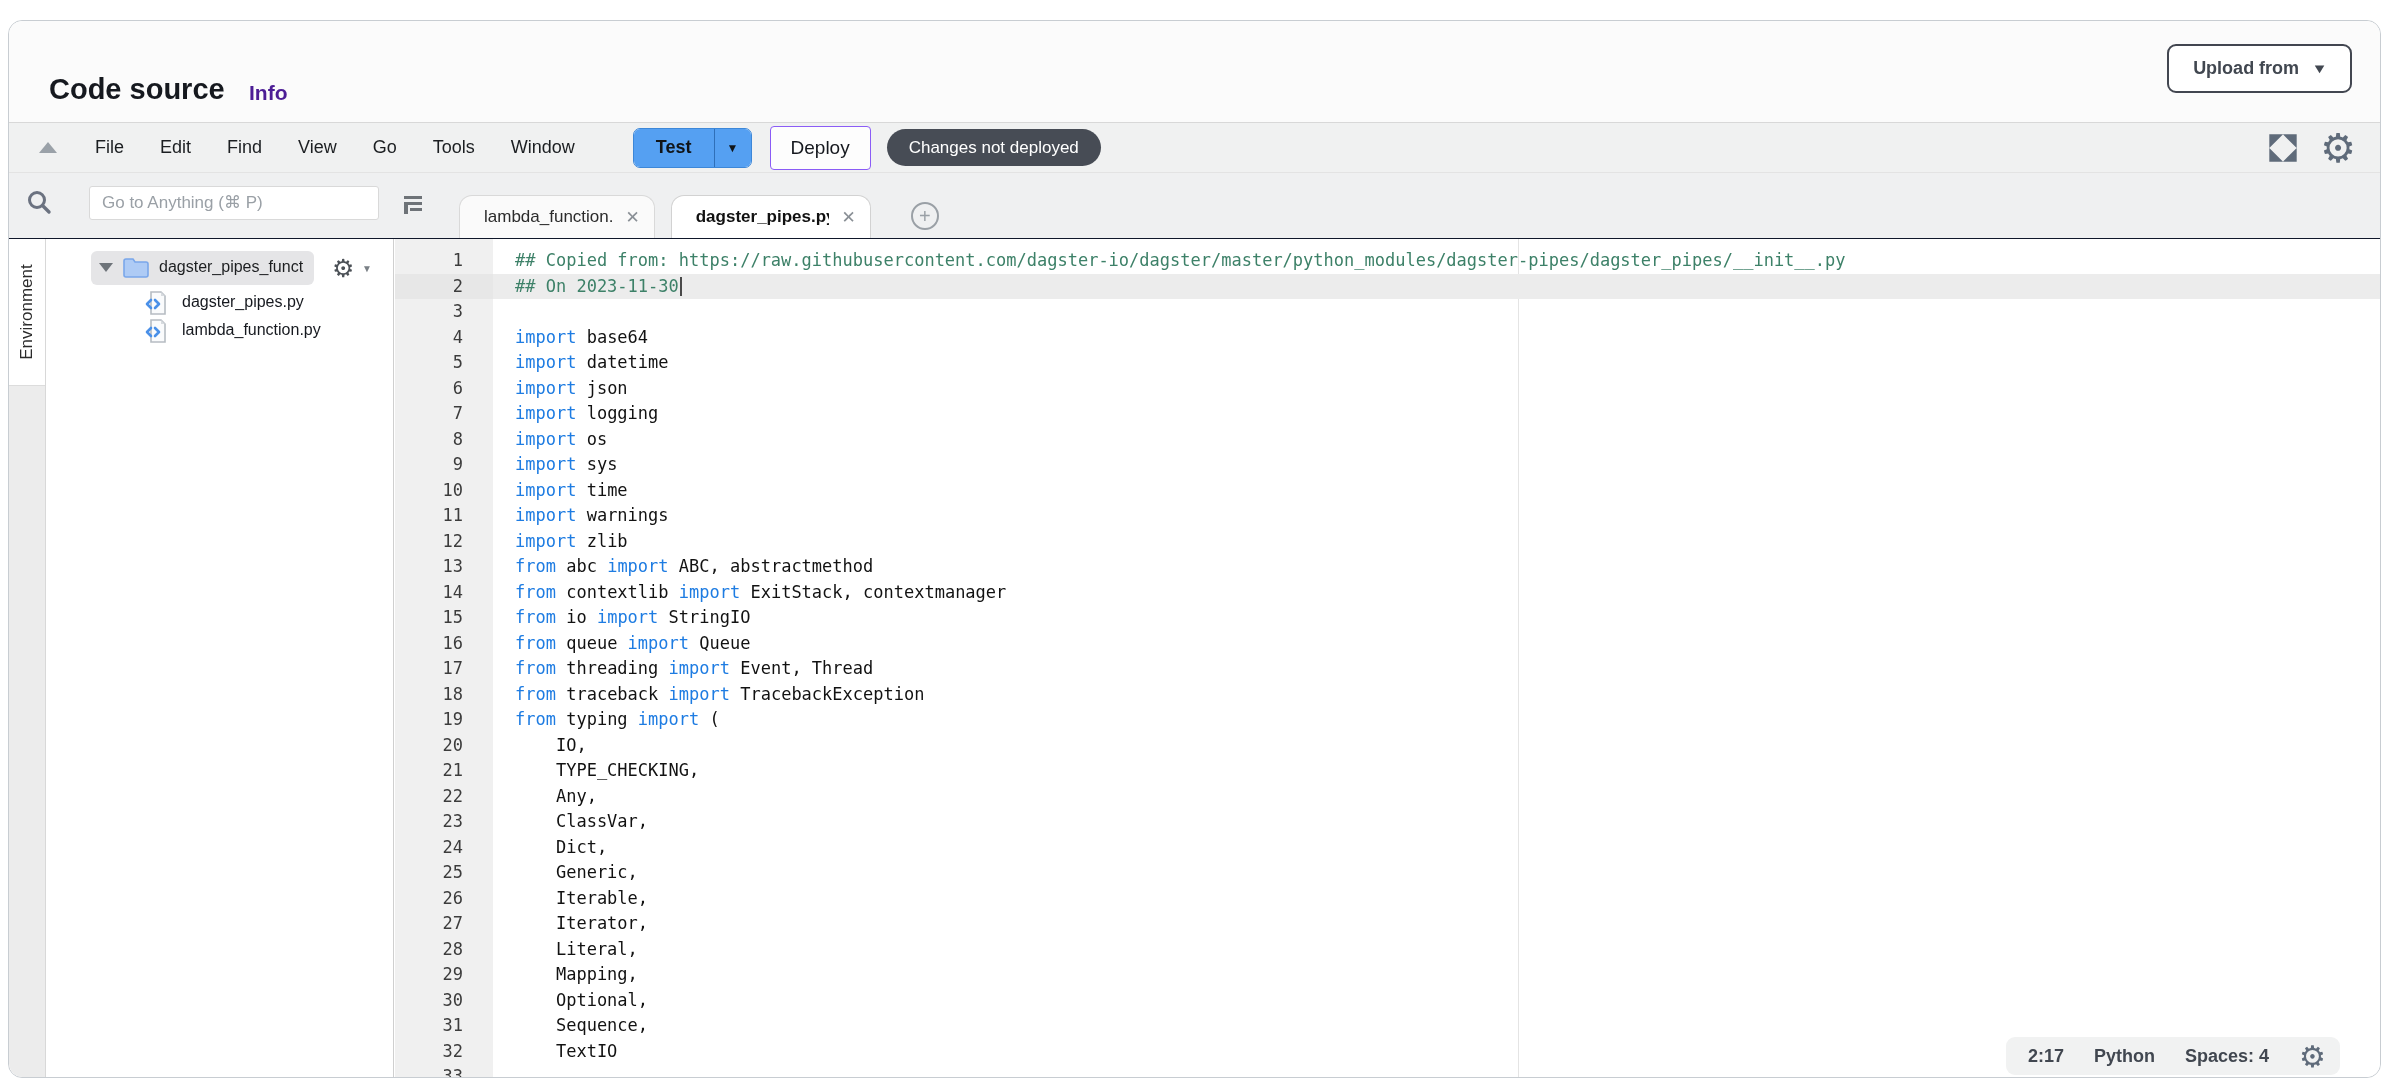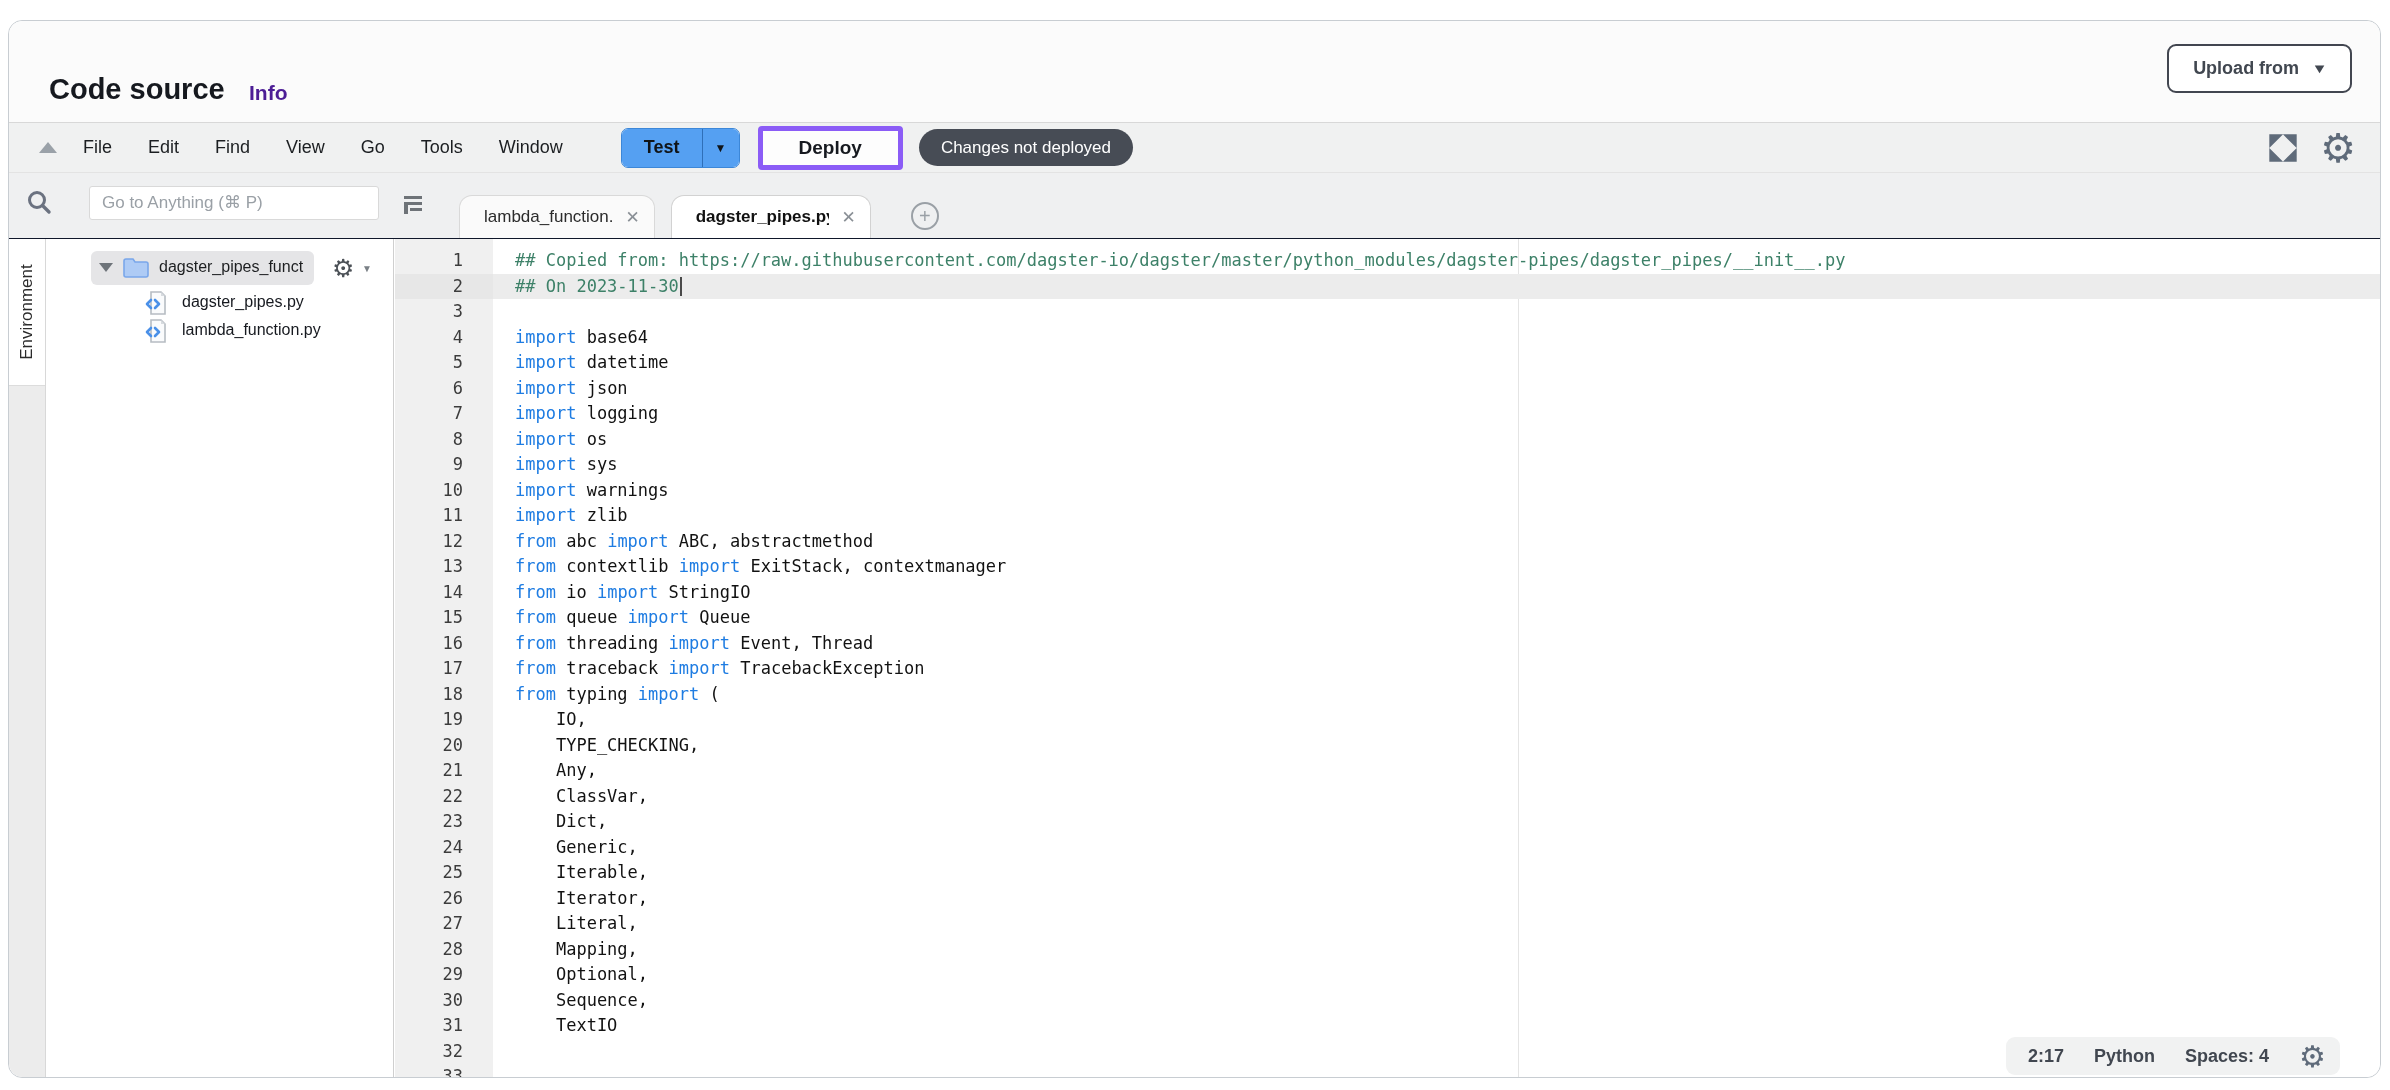--- a/index.html
+++ b/index.html
@@ -21,31 +21,31 @@
   }
   .btn-upload .dd { font-size:13px; transform:scaleX(1.25); }
 
   
   .menubar {
     position:absolute; left:0; top:101px; width:100%; height:51px;
     background:#f0f1f1; border-top:1px solid #d8d8d8; border-bottom:1px solid #e3e3e3;
     display:flex; align-items:center;
   }
   .collapse-tri { width:0; height:0; margin-left:30px; border-left:9px solid transparent; border-right:9px solid transparent; border-bottom:11px solid #9aa1a8; cursor:pointer; }
-  .menu-items { display:flex; margin-left:26px; gap:36px; }
+  .menu-items { display:flex; margin-left:38px; gap:36px; }
   .menu-item { font-size:18px; color:#1b1e21; cursor:pointer; }
   .btn-test {
     margin-left:58px; height:40px; display:flex; align-items:stretch;
     border:1px solid #3c87d8; border-radius:7px; overflow:hidden; cursor:pointer;
   }
   .btn-test .t-main { background:#55a0f2; padding:0 22px; display:flex; align-items:center; font-size:18px; font-weight:bold; color:#101418; }
   .btn-test .t-arrow { background:#55a0f2; border-left:1px solid #2f6fb8; width:37px; display:flex; align-items:center; justify-content:center; font-size:12px; color:#101418; }
   .btn-deploy {
-    margin-left:18px; height:44px; padding:0 36px; background:#fdfdfd;
-    border:5px solid #8b5cf6; border-radius:4px; font-size:19px; font-weight:bold; color:#16191f;
+    margin-left:18px; height:44px; padding:0 20px; background:#fdfdfd;
+    border:1px solid #8b5cf6; border-radius:4px; font-size:19px; font-weight:normal; color:#16191f;
     display:flex; align-items:center; cursor:pointer;
   }
   .badge {
     margin-left:16px; height:37px; padding:0 22px; background:#474c55; border-radius:19px;
     color:#ffffff; font-size:17px; display:flex; align-items:center;
   }
   .menubar-right { position:absolute; right:24px; top:0; height:100%; display:flex; align-items:center; gap:22px; }
   .icon-expand { width:30px; height:30px; cursor:pointer; }
   .icon-gear-big { font-size:40px; color:#5f6b7a; line-height:1; cursor:pointer; font-family:"DejaVu Sans", sans-serif; }
 
@@ -272,20 +272,21 @@
       <div class="code-pad"></div>
           <div class="cl"><span class="seg-com">## Copied from: https://raw.githubusercontent.com/dagster-io/dagster/master/python_modules/dagster-pipes/dagster_pipes/__init__.py</span></div>
           <div class="cl active"><span class="seg-com">## On 2023-11-30</span><span class="caret-bar"></span></div>
           <div class="cl"></div>
           <div class="cl"><span class="seg-kw">import</span><span class="seg-txt"> base64</span></div>
           <div class="cl"><span class="seg-kw">import</span><span class="seg-txt"> datetime</span></div>
           <div class="cl"><span class="seg-kw">import</span><span class="seg-txt"> json</span></div>
           <div class="cl"><span class="seg-kw">import</span><span class="seg-txt"> logging</span></div>
           <div class="cl"><span class="seg-kw">import</span><span class="seg-txt"> os</span></div>
           <div class="cl"><span class="seg-kw">import</span><span class="seg-txt"> sys</span></div>
+          <div class="cl"><span class="seg-kw">import</span><span class="seg-txt"> time</span></div>
           <div class="cl"><span class="seg-kw">import</span><span class="seg-txt"> warnings</span></div>
           <div class="cl"><span class="seg-kw">import</span><span class="seg-txt"> zlib</span></div>
           <div class="cl"><span class="seg-kw">from</span><span class="seg-txt"> abc </span><span class="seg-kw">import</span><span class="seg-txt"> ABC, abstractmethod</span></div>
           <div class="cl"><span class="seg-kw">from</span><span class="seg-txt"> contextlib </span><span class="seg-kw">import</span><span class="seg-txt"> ExitStack, contextmanager</span></div>
           <div class="cl"><span class="seg-kw">from</span><span class="seg-txt"> io </span><span class="seg-kw">import</span><span class="seg-txt"> StringIO</span></div>
           <div class="cl"><span class="seg-kw">from</span><span class="seg-txt"> queue </span><span class="seg-kw">import</span><span class="seg-txt"> Queue</span></div>
           <div class="cl"><span class="seg-kw">from</span><span class="seg-txt"> threading </span><span class="seg-kw">import</span><span class="seg-txt"> Event, Thread</span></div>
           <div class="cl"><span class="seg-kw">from</span><span class="seg-txt"> traceback </span><span class="seg-kw">import</span><span class="seg-txt"> TracebackException</span></div>
           <div class="cl"><span class="seg-kw">from</span><span class="seg-txt"> typing </span><span class="seg-kw">import</span><span class="seg-txt"> (</span></div>
           <div class="cl"><span class="seg-txt">    IO,</span></div>

